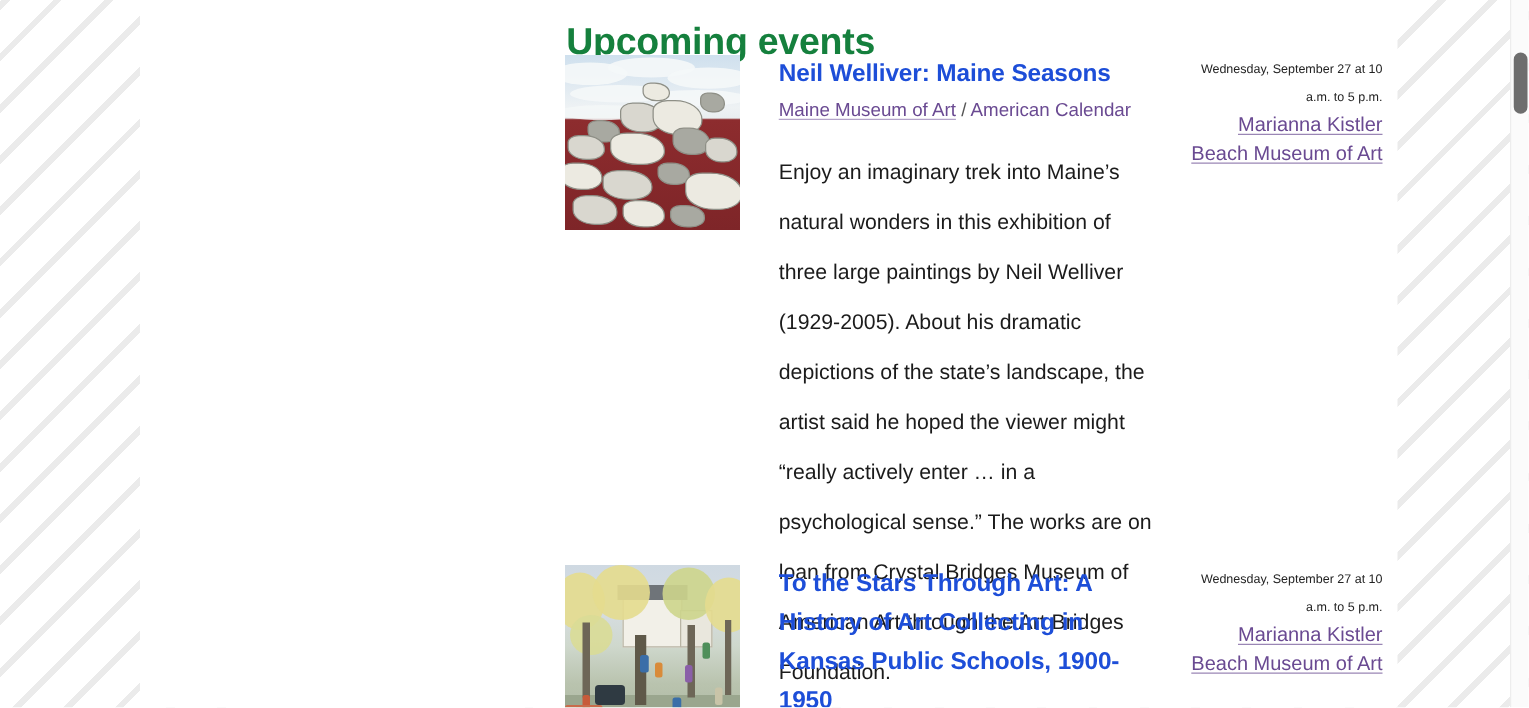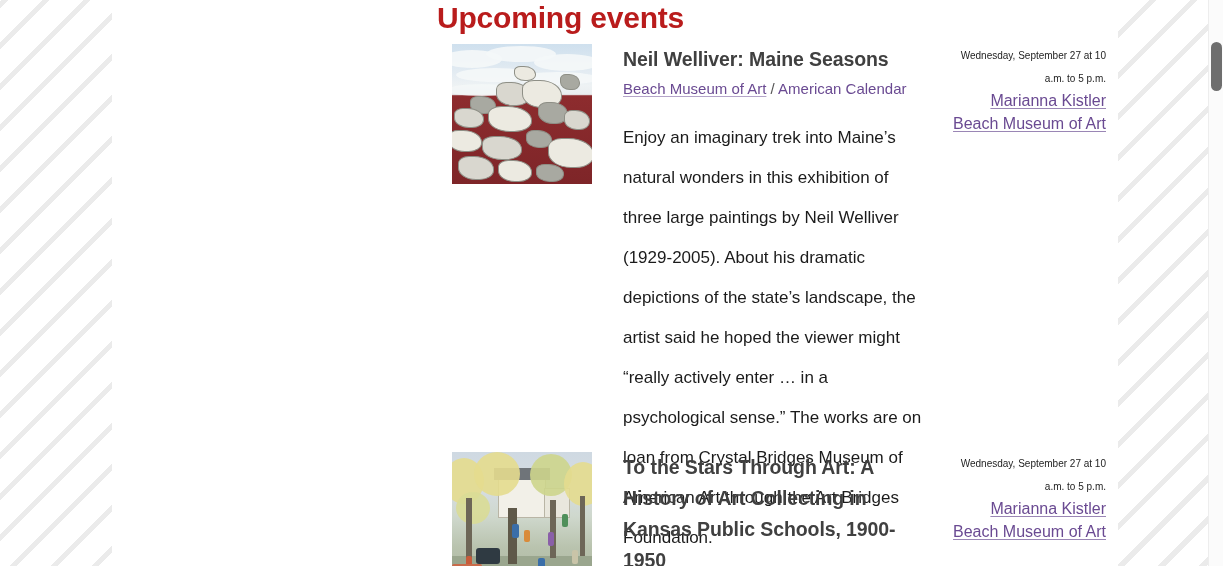--- a/index.html
+++ b/index.html
@@ -28,26 +28,26 @@
   #content-panel {
     position: absolute;
     left: 112px; top: 0;
     width: 1006px; height: 566px;
     background: #ffffff;
     overflow: hidden;
   }
 
   
   .page-heading {
-    margin: 0;
+    margin: 16px;
     position: absolute;
     left: 325px; top: 1px;
     font-size: 30px;
     font-weight: bold;
-    color: #b91c1c;
+    color: #15803d;
     letter-spacing: -0.2px;
     white-space: nowrap;
   }
 
   
   .event {
     position: absolute;
     left: 0;
     width: 1006px;
     display: flex;
@@ -109,21 +109,21 @@
     text-align: right;
     padding-left: 18px;
     padding-right: 12px;
     padding-top: 1px;
   }
 
   .event-title {
     margin: 0;
     font-size: 19.5px;
     font-weight: bold;
-    color: #404040;
+    color: #1d4ed8;
     line-height: 31px;
     letter-spacing: -0.1px;
   }
   .event-breadcrumb {
     margin: 4px 0 0 0;
     font-size: 15px;
     color: #6a4a92;
     line-height: 20px;
   }
   .event-breadcrumb .crumb-link {
@@ -211,21 +211,21 @@
           <div class="rock light" style="left:96px;  top:94px; width:46px; height:30px;"></div>
           <div class="rock" style="left:6px;   top:112px; width:36px; height:24px;"></div>
           <div class="rock light" style="left:46px;  top:116px; width:34px; height:22px;"></div>
           <div class="rock dark" style="left:84px;  top:120px; width:28px; height:18px;"></div>
         </div>
       </div>
 
       <div class="event-main">
         <a class="event-title">Neil Welliver: Maine Seasons</a>
         <p class="event-breadcrumb">
-          <span class="crumb-link">Beach Museum of Art</span>
+          <span class="crumb-link">Maine Museum of Art</span>
           <span class="crumb-sep">/</span>
           <span class="crumb-plain">American Calendar</span>
         </p>
         <p class="event-desc">Enjoy an imaginary trek into Maine’s natural wonders in this exhibition of three large paintings by Neil Welliver (1929-2005). About his dramatic depictions of the state’s landscape, the artist said he hoped the viewer might “really actively enter … in a psychological sense.” The works are on loan from Crystal Bridges Museum of American Art through the Art Bridges Foundation.</p>
       </div>
 
       <div class="event-meta">
         <span class="meta-date">Wednesday, September 27 at 10 a.m. to 5 p.m.</span>
         <a class="meta-venue">Marianna Kistler Beach Museum of Art</a>
       </div>

